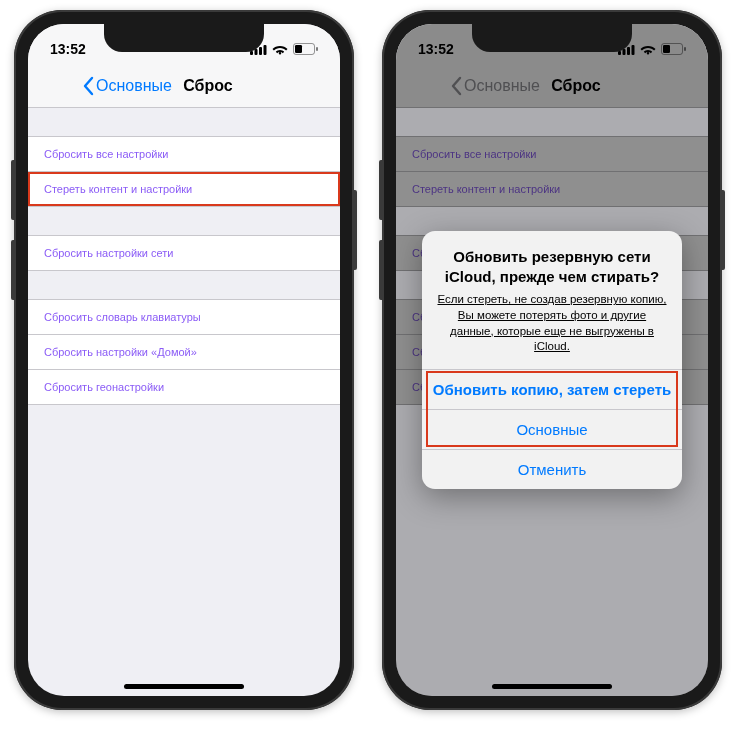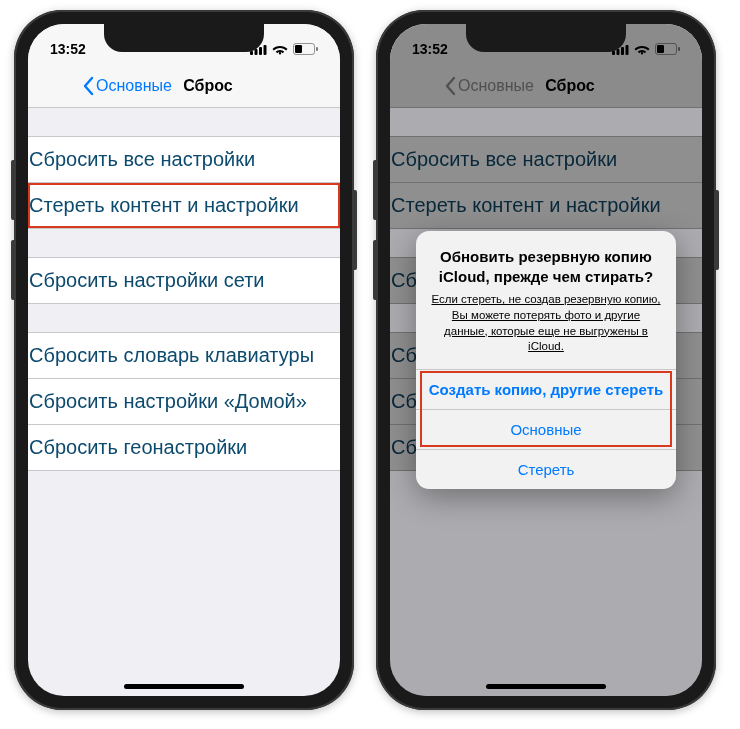--- a/index.html
+++ b/index.html
@@ -1,17 +1,17 @@
 <!DOCTYPE html>
 <html><head>
 <meta charset="utf-8">
 <style>
   * { box-sizing: border-box; margin: 0; padding: 0; font-family: -apple-system, "Helvetica Neue", Helvetica, Arial, sans-serif; }
   body { background: #fff; width: 740px; height: 729px; position: relative; }
-  .stage { display: flex; gap: 22px; padding: 10px 14px; }
+  .stage { display: flex; gap: 28px; padding: 10px 14px; }
   .phone {
     width: 340px; height: 700px; background: #1a1a1a; border-radius: 48px;
     padding: 14px; position: relative; box-shadow: inset 0 0 0 2px #3a3a3a, 0 2px 8px rgba(0,0,0,.25);
   }
   .phone::before, .phone::after {
     content:""; position:absolute; background:#3a3a3a;
   }
   .phone::before { width:3px; height:60px; left:-3px; top:150px; border-radius:2px 0 0 2px; box-shadow: 0 80px 0 #3a3a3a; }
   .phone::after  { width:3px; height:80px; right:-3px; top:180px; border-radius:0 2px 2px 0; }
   .screen {
@@ -32,21 +32,21 @@
   .nav-bar {
     height: 44px; background:#f7f7f8; border-bottom:1px solid #c8c7cc;
     display:flex; align-items:center; position:relative;padding-left:48px;
   }
   .nav-back { display:flex; align-items:center; color:#007aff; font-size:16px; padding-left:6px; }
   .nav-back svg { margin-right:2px; }
   .nav-title { position:absolute; left:50%; transform:translateX(-50%); font-size:16px; font-weight:600; color:#000000;margin-left:24px; }
   .content { padding-top: 28px; }
   .group { margin-bottom: 28px; }
   .row {
-    background:#fff; padding: 11px 1px; font-size:20px; color:#0c4a6e;
+    background:#fff; padding: 11px 16px; font-size:11px; color:#8b5cf6;
     border-bottom:1px solid #c8c7cc; position:relative;
   }
   .group .row:first-child { border-top:1px solid #c8c7cc; }
   .highlight-red { box-shadow: inset 0 0 0 2px #d9391c; z-index:2; }
 
   
   .dim .status-bar, .dim .nav-bar, .dim .content, .dim .screen-bg { filter: brightness(.78) saturate(.9); }
   .dim .nav-back { color:#8e8e93; }
   .overlay {
     position:absolute; inset:0; background:rgba(0,0,0,.28); z-index:40;
@@ -183,28 +183,28 @@
         <div class="group">
           <div class="row"><span>Сбросить словарь клавиатуры</span></div>
           <div class="row"><span>Сбросить настройки «Домой»</span></div>
           <div class="row"><span>Сбросить геонастройки</span></div>
         </div>
       </div>
 
       <div class="overlay">
         <div class="alert">
           <div class="alert-body">
-            <div class="alert-title">Обновить резервную копию iCloud, прежде чем стирать?</div>
+            <div class="alert-title">Обновить резервную сети iCloud, прежде чем стирать?</div>
             <div class="alert-msg">Если стереть, не создав резервную копию, Вы можете потерять фото и другие данные, которые еще не выгружены в iCloud.</div>
           </div>
           <div class="alert-highlight">
-            <div class="alert-btn bold"><span>Создать копию, другие стереть</span></div>
+            <div class="alert-btn bold"><span>Обновить копию, затем стереть</span></div>
             <div class="alert-btn"><span>Основные</span></div>
           </div>
-          <div class="alert-btn"><span>Стереть</span></div>
+          <div class="alert-btn"><span>Отменить</span></div>
         </div>
       </div>
 
       <div class="home-indicator"></div>
     </div>
   </div>
 
 </div>
 
 <div class="watermark">ЯБЛЫК</div>

